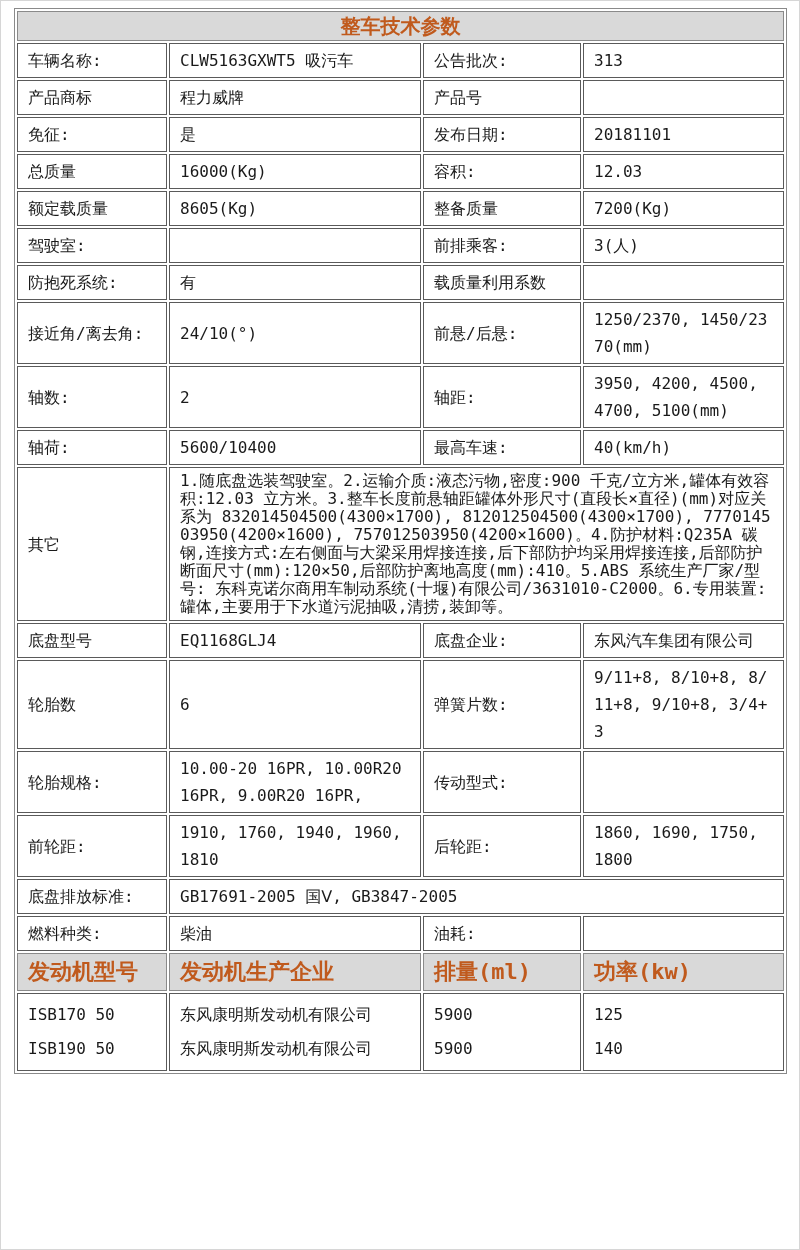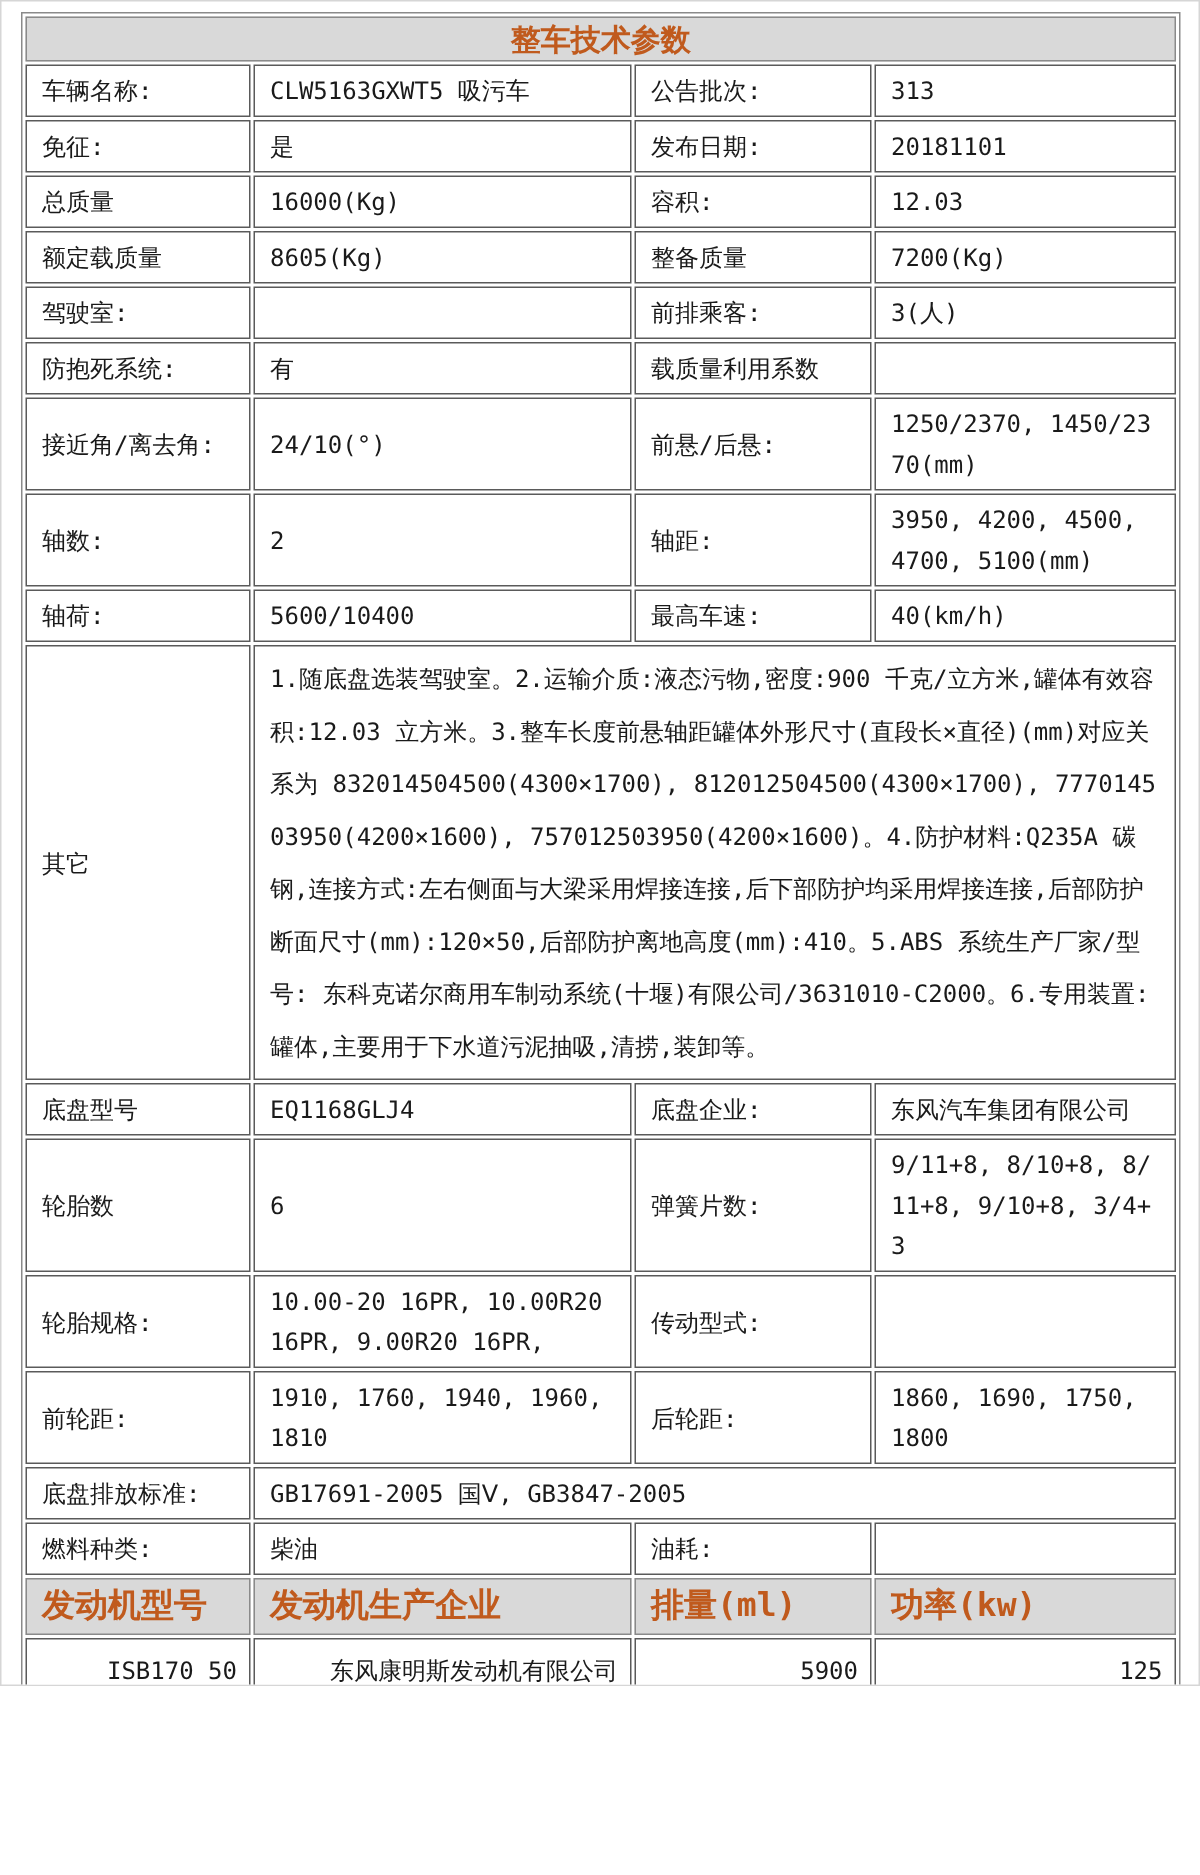--- a/index.html
+++ b/index.html
@@ -4,21 +4,21 @@
 <style>
   html, body {
     margin: 0;
     padding: 0;
     background: #ffffff;
     font-family: "DejaVu Sans Mono", "Liberation Mono", monospace;
     color: #1a1a1a;
   }
   .frame {
     width: 800px;
-    height: 1124px;
+    height: 1250px;
     box-sizing: border-box;
     border: 1px solid #d6d6d6;
     padding: 7px 13px;
     background: #ffffff;
     overflow: hidden;
   }
   table.spec {
     width: 773px;
     table-layout: fixed;
     border-collapse: separate;
@@ -40,33 +40,33 @@
     border: 1px solid #8a8a8a;
     text-align: center;
     font-weight: bold;
     font-size: 20px;
     color: #c05a1d;
     line-height: 24px;
     padding: 2px 4px;
     word-break: normal;
   }
   td.lab { word-break: keep-all; white-space: nowrap; }
-  td.other-text { line-height: 35px; padding-top: 4px; padding-bottom: 4px; margin-top: 12px; }
+  td.other-text { line-height: 18px; padding-top: 4px; padding-bottom: 4px; margin-top: 12px; }
   tr.eng-head td {
     background: #d9d9d9;
     border: 1px solid #8a8a8a;
     color: #c05a1d;
     font-weight: bold;
     font-size: 22px;
     line-height: 30px;
     word-break: keep-all;
     white-space: nowrap;
   }
   tr.eng-body td { vertical-align: top; padding-top: 4px; padding-bottom: 4px; }
-  .eng-line { line-height: 34px; white-space: nowrap; overflow: hidden; text-align: right; }
+  .eng-line { line-height: 34px; white-space: nowrap; overflow: hidden; }
 </style>
 </head>
 <body>
 
 <div class="frame">
   <table class="spec">
     <colgroup>
       <col style="width:150px">
       <col style="width:252px">
       <col style="width:158px">
@@ -78,20 +78,26 @@
       <td colspan="4">整车技术参数</td>
     </tr>
 
     <tr>
       <td class="lab">车辆名称:</td>
       <td class="val">CLW5163GXWT5 吸污车</td>
       <td class="lab">公告批次:</td>
       <td class="val">313</td>
     </tr>
     <tr>
+      <td class="lab">产品商标</td>
+      <td class="val">程力威牌</td>
+      <td class="lab">产品号</td>
+      <td class="val"></td>
+    </tr>
+    <tr>
       <td class="lab">免征:</td>
       <td class="val">是</td>
       <td class="lab">发布日期:</td>
       <td class="val">20181101</td>
     </tr>
     <tr>
       <td class="lab">总质量</td>
       <td class="val">16000(Kg)</td>
       <td class="lab">容积:</td>
       <td class="val">12.03</td>

